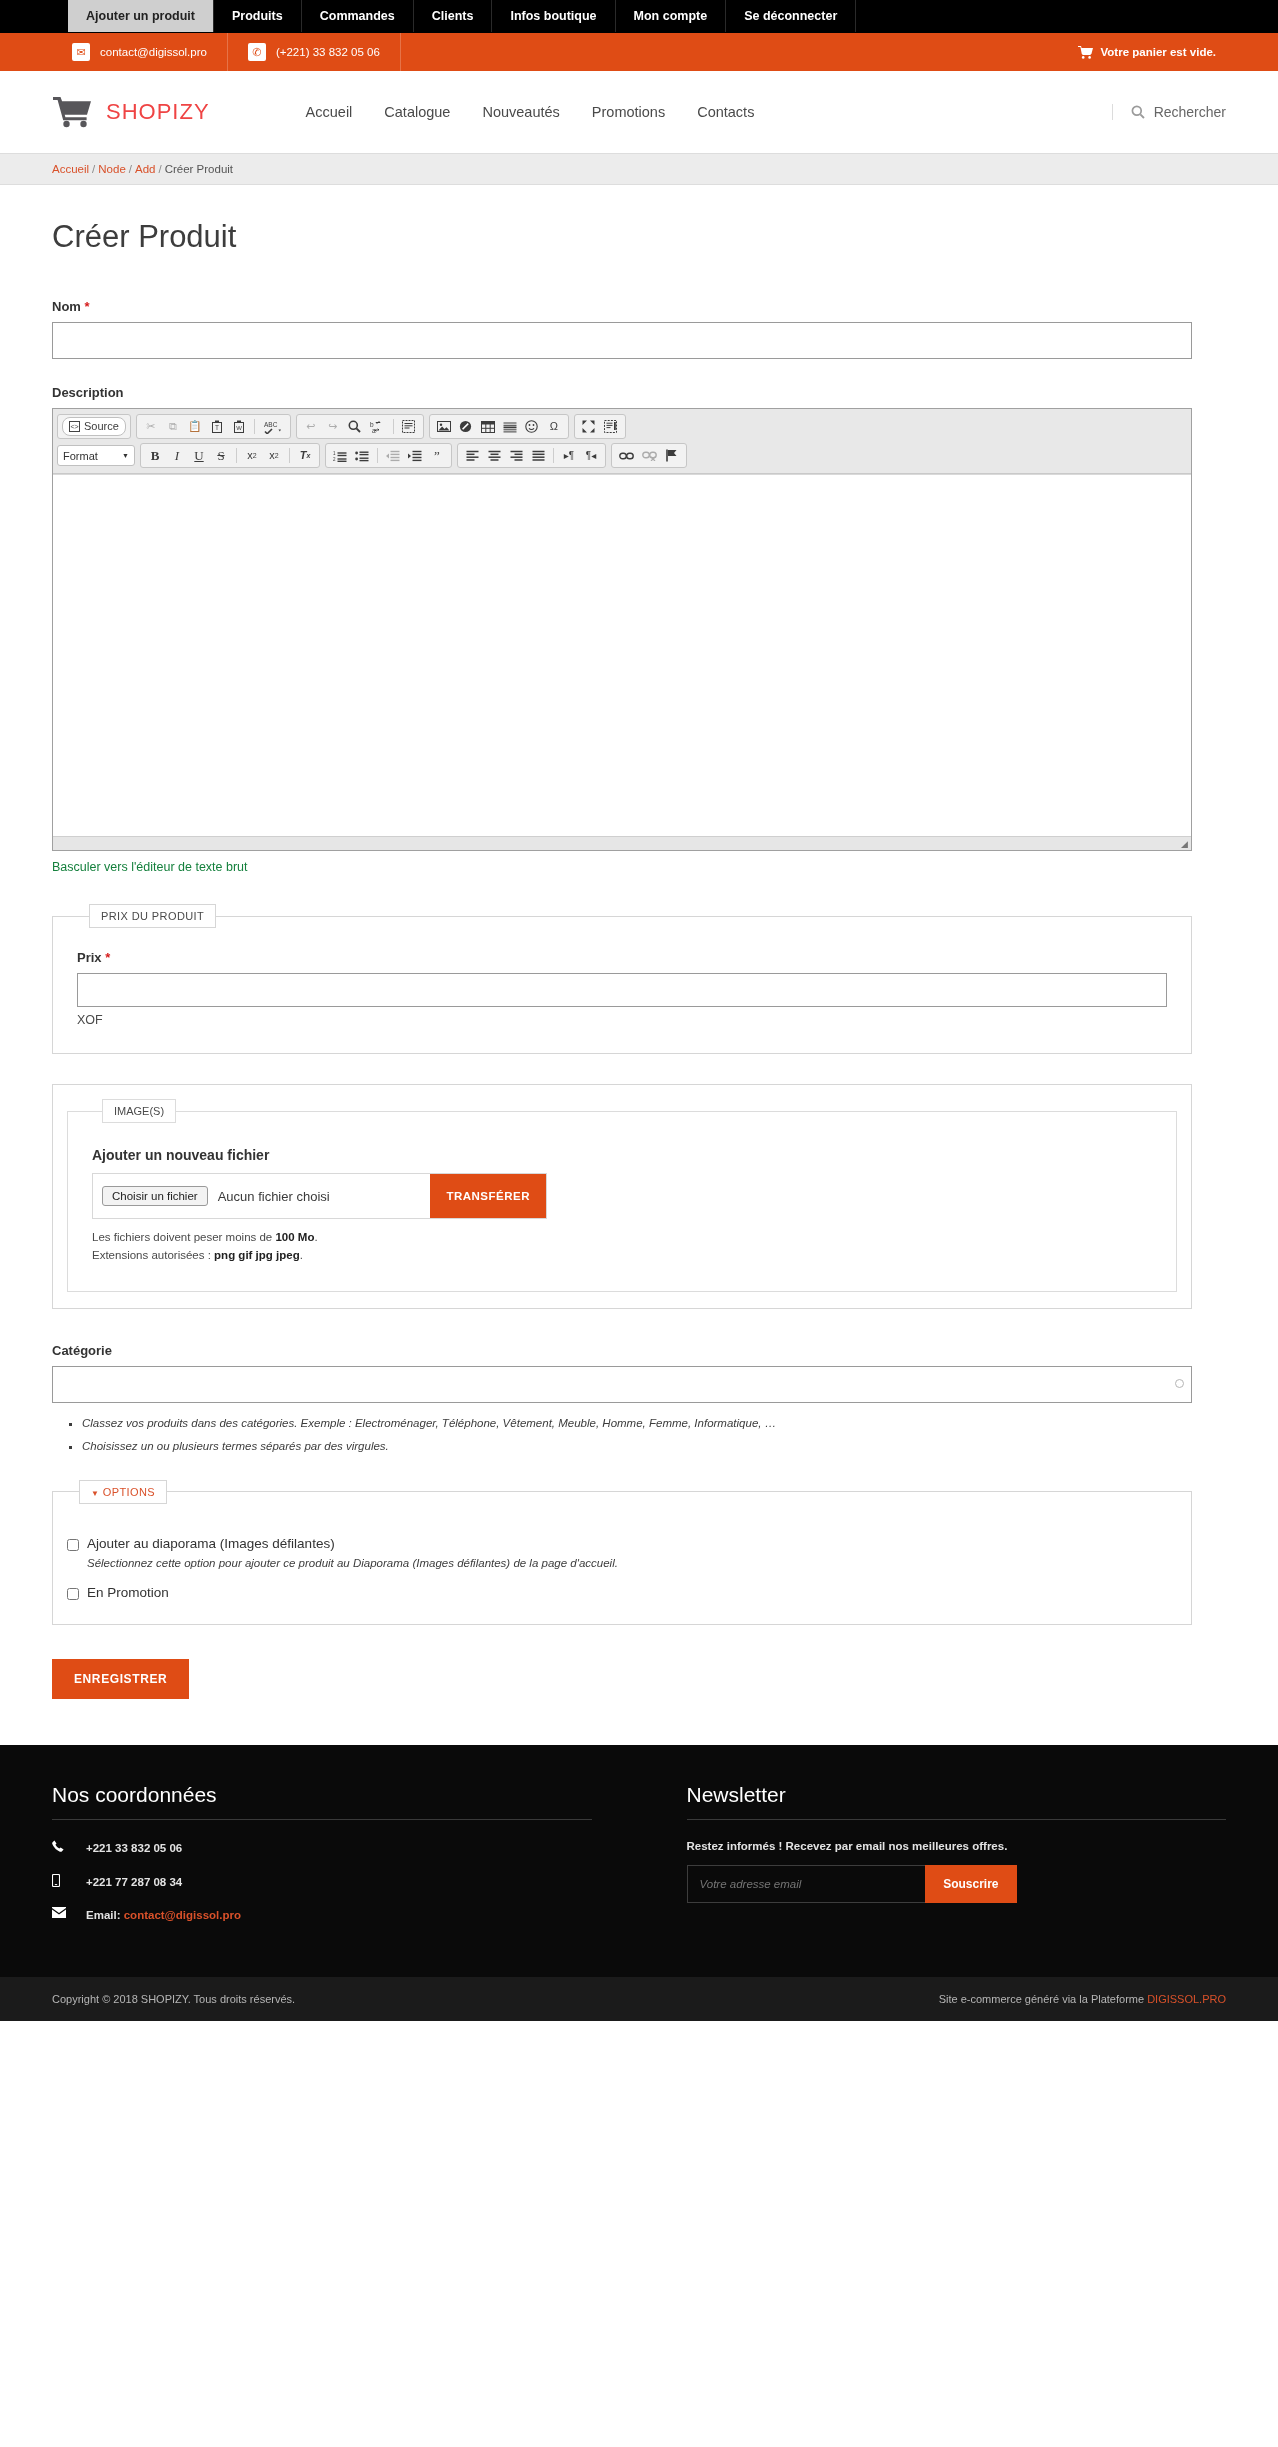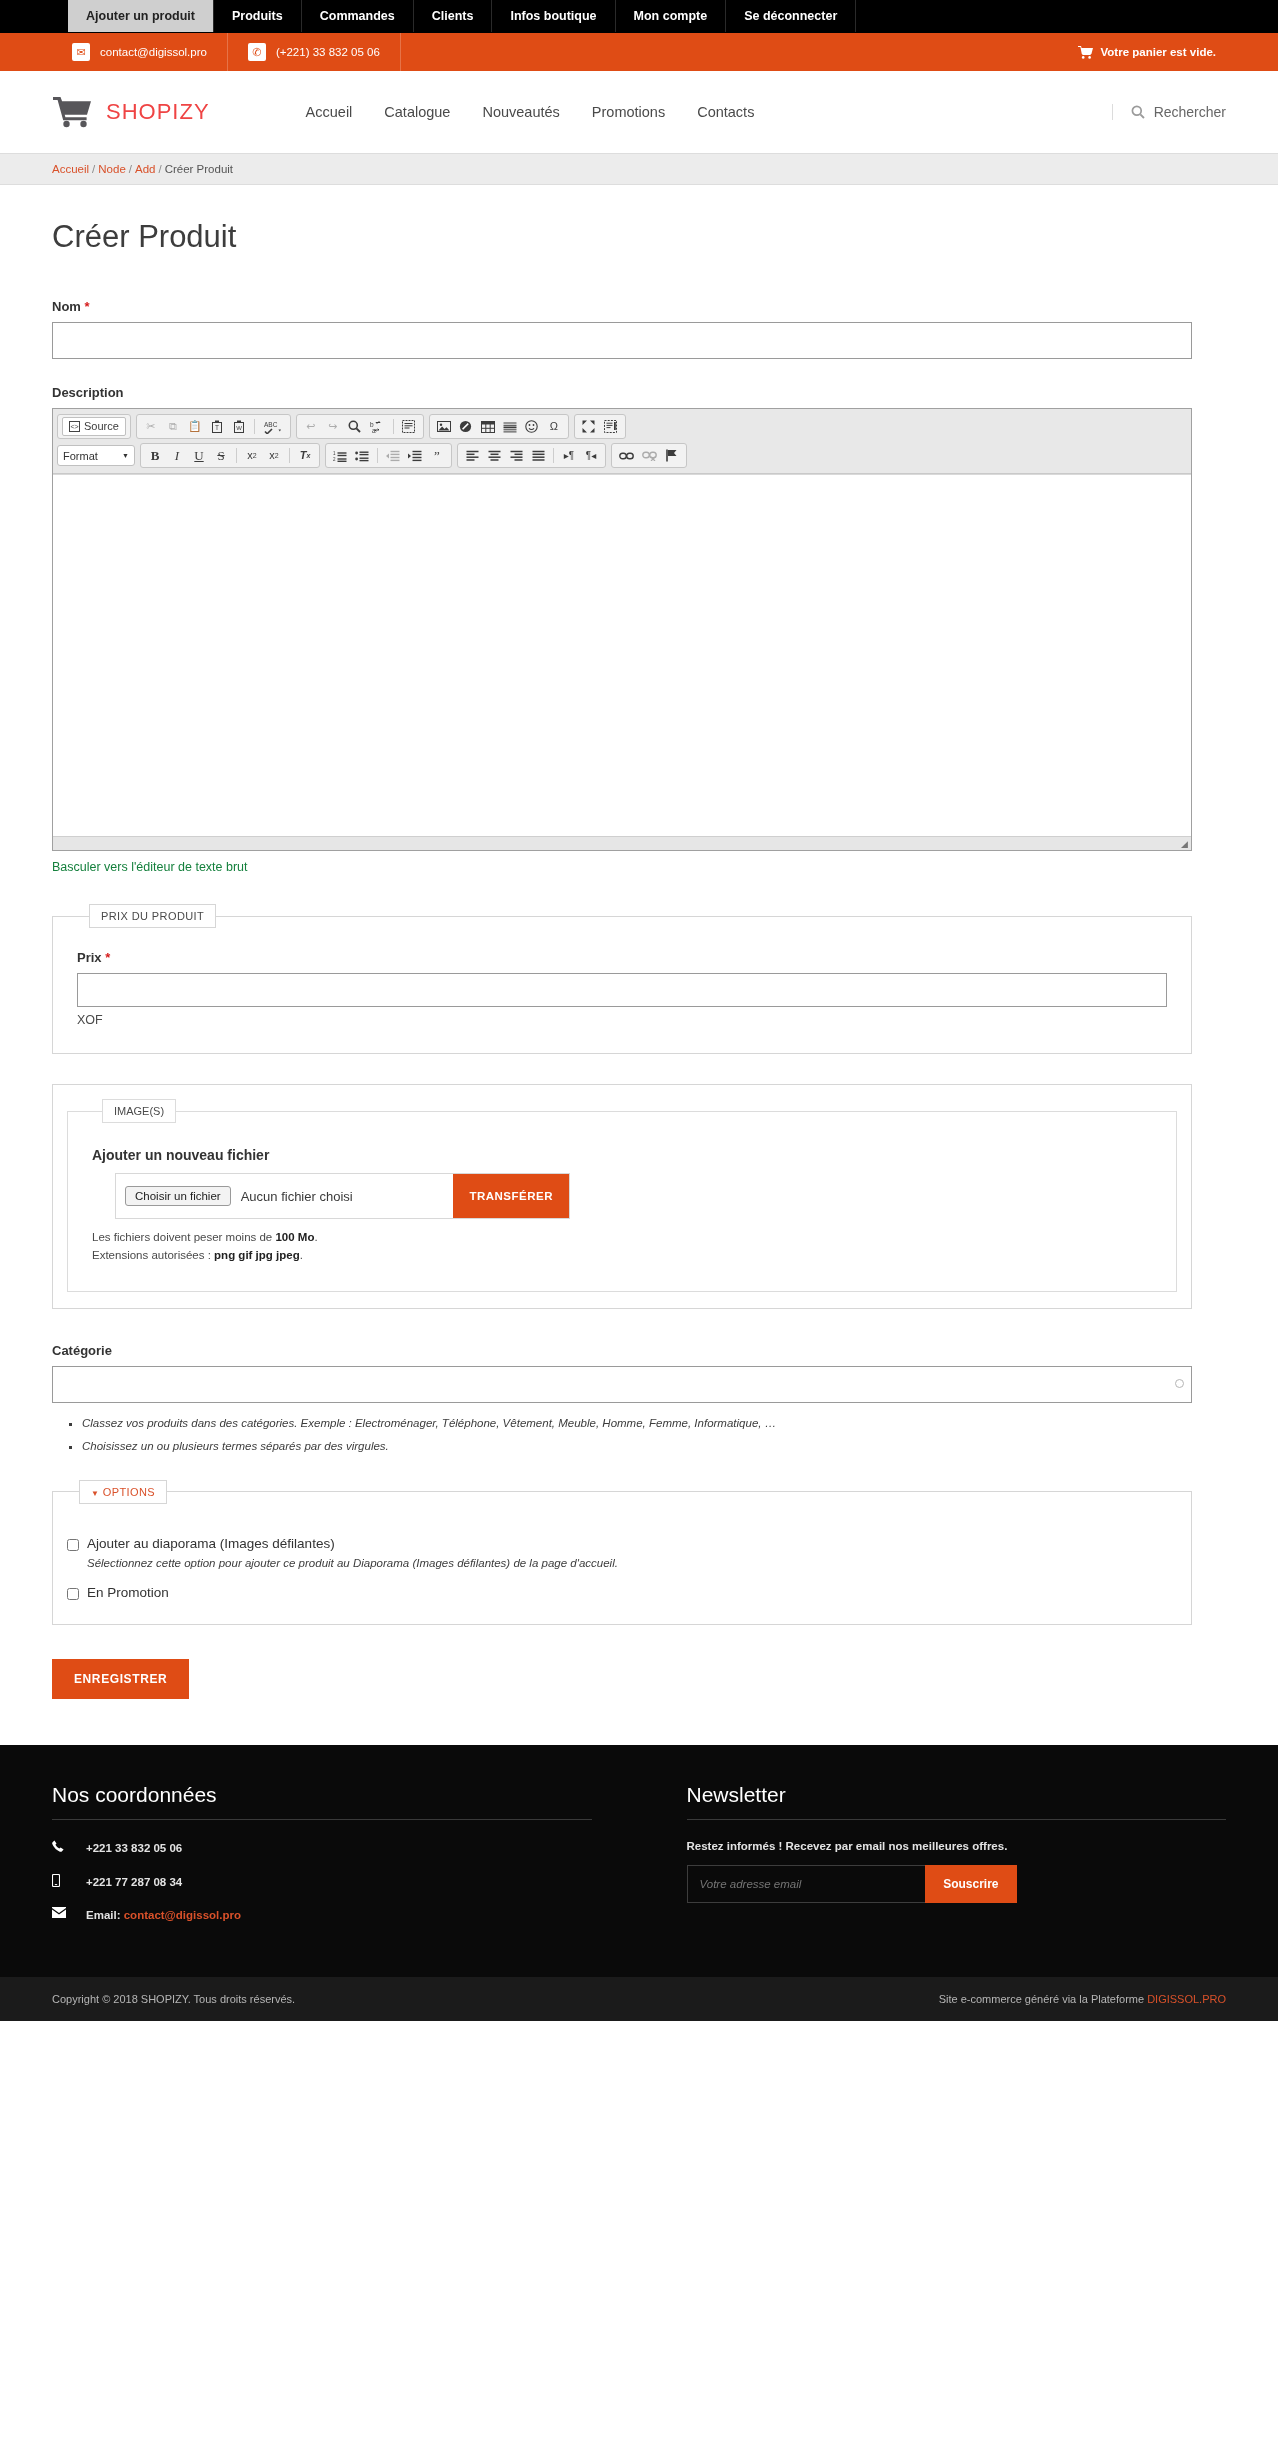--- a/index.html
+++ b/index.html
@@ -89,21 +89,21 @@
     display:flex; align-items:center; gap:2px;
     border:1px solid #c6c6c6; border-radius:3px; background:#f2f2f2; padding:2px 4px;
   }
   .cke-btn {
     min-width:20px; height:19px; padding:0 3px;
     display:inline-flex; align-items:center; justify-content:center;
     font-size:11px; color:#3c3c3c; cursor:pointer; border-radius:2px;
     line-height:1;
   }
   .cke-btn.dim { opacity:0.38; }
-  .cke-btn.src { min-width:auto; padding:1px 6px; border:1px solid #c0c0c0; background:#fff; border-radius:2px; font-size:11px; gap:4px;}
+  .cke-btn.src { min-width:auto; padding:1px 6px; border:1px solid #c0c0c0; background:#fff; border-radius:8px; font-size:11px; gap:4px;}
   .cke-sep { width:1px; height:15px; background:#cdcdcd; margin:0 3px; }
   .cke-combo {
     display:flex; align-items:center; justify-content:space-between;
     width:78px; height:21px; padding:0 5px; font-size:11px; color:#333;
     border:1px solid #c0c0c0; background:#fff; border-radius:3px; cursor:pointer;
   }
   .cke-body { height:362px; background:#fff; border-top:1px solid #d9d9d9; }
   .cke-foot {
     height:14px; background:#e6e6e6; border-top:1px solid #cfcfcf;
     display:flex; align-items:center; justify-content:flex-end; padding-right:3px;
@@ -125,21 +125,21 @@
     border:1px solid #dcdcdc; margin:0; padding:24px 24px 26px 24px; background:#fff;
   }
   fieldset.inner > legend {
     font-size:11px; color:#4a4a4a; border:1px solid #dcdcdc; background:#fff;
     padding:5px 11px; margin-left:10px;
   }
   .price-input { width:1090px; height:34px; border:1px solid #9a9a9a; display:block; }
   .suffix { font-size:12.5px; color:#4a4a4a; margin-top:6px; }
 
   .upload-title { font-size:14px; font-weight:bold; color:#333; margin:0 0 10px 0; }
-  .upload-row { display:flex; align-items:stretch; width:455px; border:1px solid #d8d8d8;margin-left:23px; }
+  .upload-row { display:flex; align-items:stretch; width:455px; border:1px solid #d8d8d8; }
   .file-zone { flex:1; display:flex; align-items:center; gap:10px; padding:6px 9px; background:#fff; }
   .file-btn {
     border:1px solid #9a9a9a; background:#f3f3f3; border-radius:3px;
     font-size:11.5px; padding:3px 9px; color:#222; cursor:pointer; white-space:nowrap;
   }
   .file-none { font-size:13px; color:#3a3a3a; }
   .upload-btn {
     background:#df4c15; color:#fff; border:none; font-size:11.5px; font-weight:bold;
     letter-spacing:0.5px; padding:16px 16px; cursor:pointer;
   }

